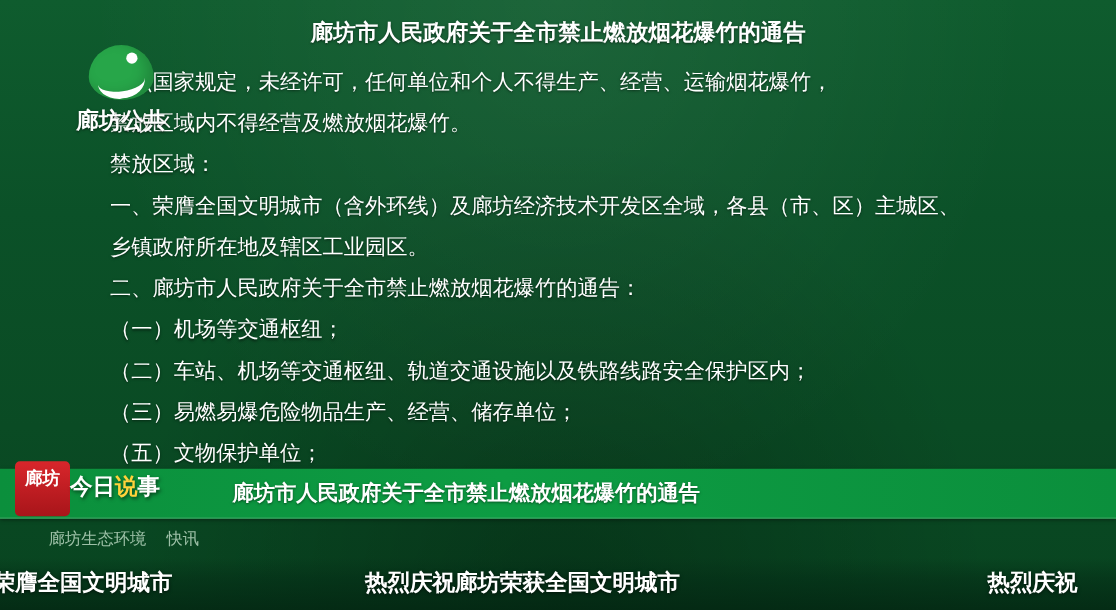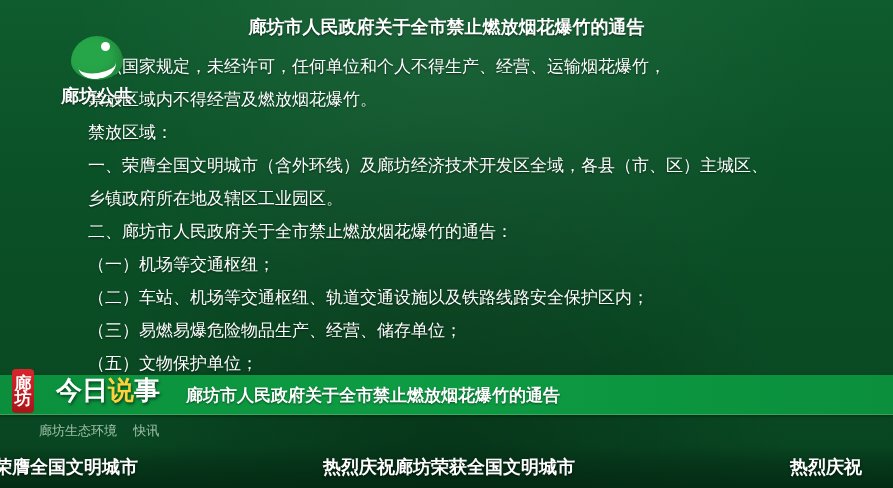--- a/index.html
+++ b/index.html
@@ -145,38 +145,38 @@
     left: 12px;
     top: -10px;
     width: 168px;
     height: 52px;
     z-index: 9;
   }
   .lt-badge .badge-red {
     position: absolute;
     left: 0;
     top: 4px;
-    width: 22px;
+    width: 44px;
     height: 44px;
     background: linear-gradient(180deg,#d8262b,#a8151a);
     border-radius: 4px;
     color: #fff;
-    font-size: 17px;
+    font-size: 14px;
     font-weight: bold;
     line-height: 15px;
     text-align: center;
     padding-top: 7px;
     box-sizing: border-box;
     letter-spacing: 0;
   }
   .lt-badge .badge-main {
     position: absolute;
     left: 44px;
     top: 2px;
-    font-size: 26px;
+    font-size: 18px;
     font-weight: bold;
     color: #ffffff;
     text-shadow: 1px 2px 3px rgba(0,0,0,0.55);
     white-space: nowrap;
     line-height: 46px;
   }
   .lt-badge .badge-accent {
     color: #ffd23b;
   }
 
@@ -215,21 +215,21 @@
     position: absolute;
     top: 8px;
     font-size: 18px;
     font-weight: bold;
     color: #ffffff;
     text-shadow: 0 1px 3px rgba(0,0,0,0.7);
     white-space: nowrap;
     line-height: 26px;
   }
   .ticker-item.t1 { left: -6px; }
-  .ticker-item.t2 { left: 292px; margin-left: 31px; }
+  .ticker-item.t2 { left: 292px; }
   .ticker-item.t3 { left: 790px; }
 </style>
 </head>
 <body>
 
 <div id="screen">
 
   <div class="logo-block">
     <div class="logo-mark">
       <div class="leaf"></div>

